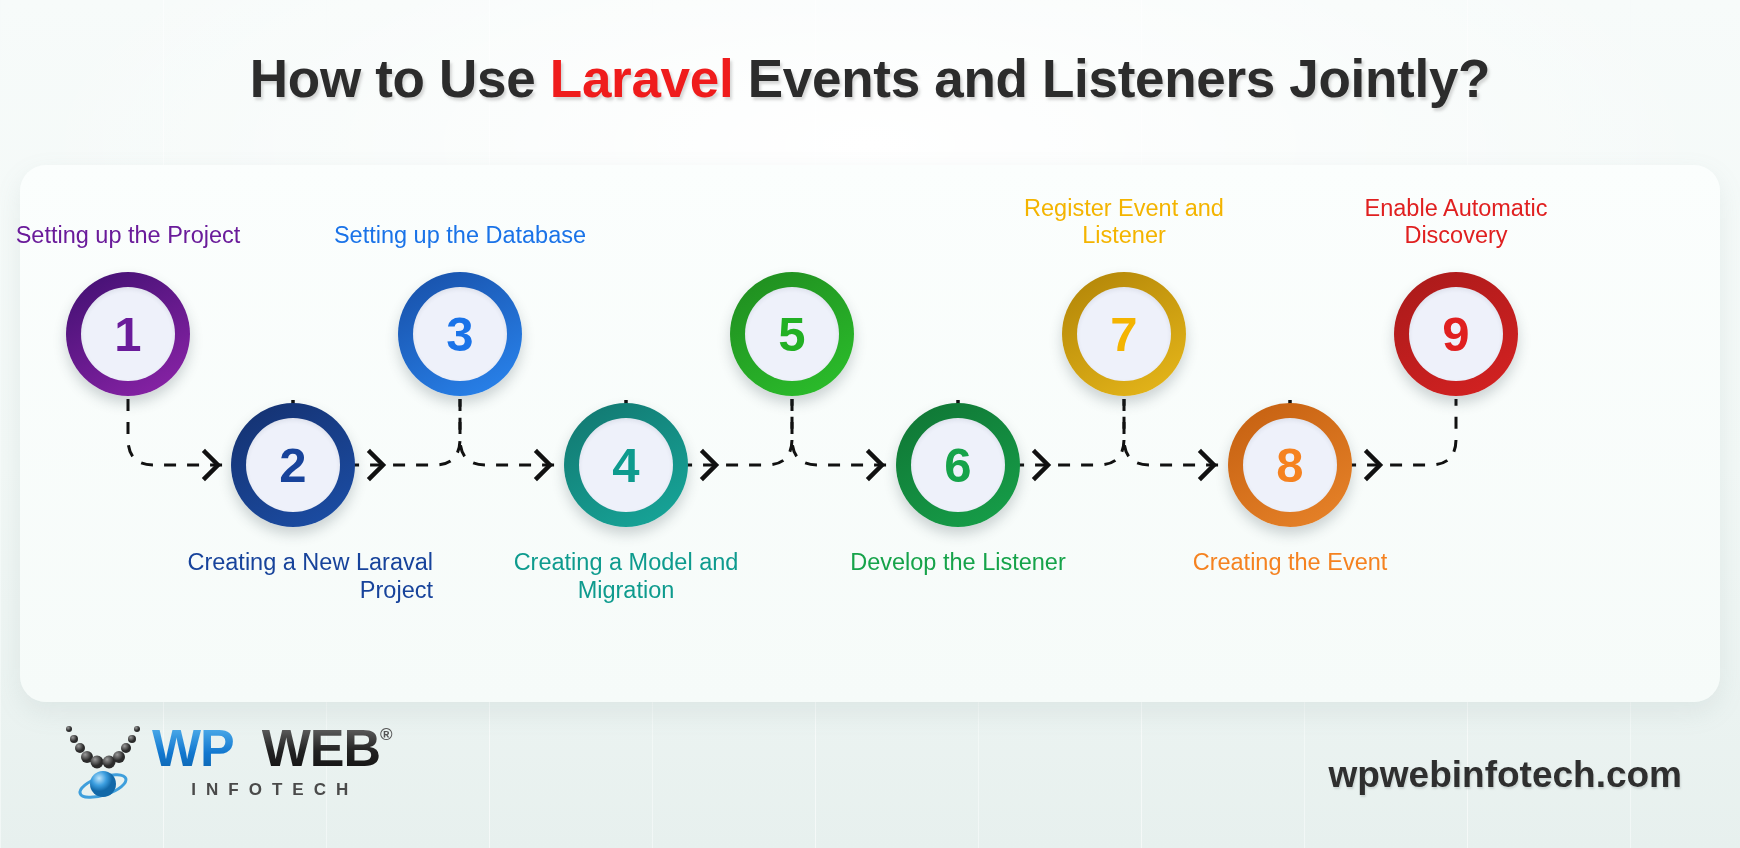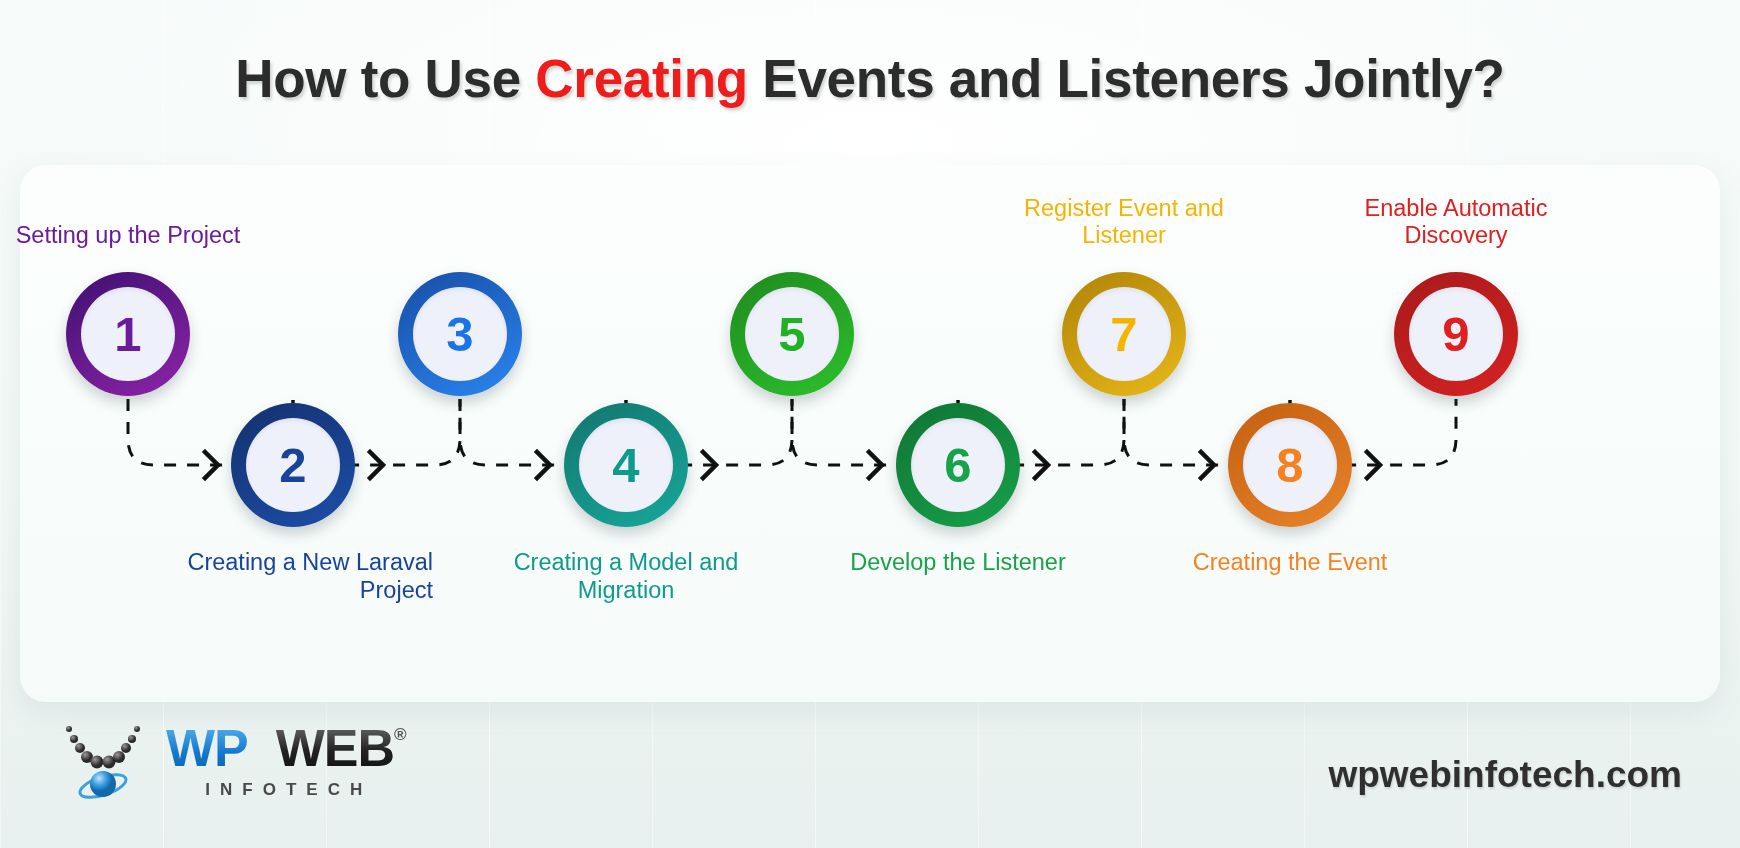--- a/index.html
+++ b/index.html
@@ -98,21 +98,21 @@
   }
   .caption.above{ bottom:146px; left:-78px; }
   .caption.below{ top:146px;  left:-78px; }
 
   
   .footer{
     position:absolute; left:0; top:702px; width:100%; height:146px;
   }
   .logo{
     position:absolute; left:60px; top:12px;
-    display:flex; align-items:center; gap:14px;
+    display:flex; align-items:center; 
   }
   .logo-mark{ width:92px; height:92px; position:relative; }
   .logo-text{ display:flex; flex-direction:column; line-height:1; }
   .logo-word{
     font-size:52px; font-weight:800; letter-spacing:-1px;
     display:flex; align-items:flex-start;
   }
   .lw-blue{
     background:linear-gradient(180deg,#5ab6ef 0%, #1177cf 60%, #0f63ab 100%);
     -webkit-background-clip:text; background-clip:text; color:transparent;
@@ -133,21 +133,21 @@
   }
 </style>
 </head>
 <body>
 
 <div class="bg-grid"></div>
 <div class="bg-soft"></div>
 
 <div class="title-wrap">
   <h1 class="title">
-    <span>How to Use </span><span class="hl">Creating</span><span> Events and Listeners Jointly?</span>
+    <span>How to Use </span><span class="hl">Laravel</span><span> Events and Listeners Jointly?</span>
   </h1>
 </div>
 
 <div class="card">
   <div class="flow" id="flow">
     <svg class="connectors" id="connectors" viewBox="0 0 1700 537">
         <path d="M108,234 L108,274 Q108,300 134,300 L247,300 Q273,300 273,326 L273,235" fill="none" stroke="#111" stroke-width="3" stroke-dasharray="12 11" stroke-linecap="butt"></path>
         <path d="M185,287 L198,300 L185,313" fill="none" stroke="#111" stroke-width="4.5" stroke-linecap="square" stroke-linejoin="miter"></path>
         <path d="M273,235 L273,326 Q273,300 299,300 L414,300 Q440,300 440,274 L440,234" fill="none" stroke="#111" stroke-width="3" stroke-dasharray="12 11" stroke-linecap="butt"></path>
         <path d="M350,287 L363,300 L350,313" fill="none" stroke="#111" stroke-width="4.5" stroke-linecap="square" stroke-linejoin="miter"></path>
@@ -173,20 +173,21 @@
       <div class="node" style="left: 211px; top: 238px;">
         <div class="ring" style="background: linear-gradient(150deg, rgb(20, 48, 110) 0%, rgb(28, 79, 168) 100%);">
           <span class="num" style="color: rgb(23, 67, 155);">2</span>
         </div>
         <div class="caption below" style="color: rgb(23, 67, 155); text-align: right;">Creating a New Laraval Project</div>
       </div>
       <div class="node" style="left: 378px; top: 107px;">
         <div class="ring" style="background: linear-gradient(150deg, rgb(23, 78, 166) 0%, rgb(42, 134, 240) 100%);">
           <span class="num" style="color: rgb(26, 115, 232);">3</span>
         </div>
+        <div class="caption above" style="color: rgb(26, 115, 232);">Setting up the Database</div>
       </div>
       <div class="node" style="left: 544px; top: 238px;">
         <div class="ring" style="background: linear-gradient(150deg, rgb(18, 118, 111) 0%, rgb(23, 168, 155) 100%);">
           <span class="num" style="color: rgb(14, 155, 142);">4</span>
         </div>
         <div class="caption below" style="color: rgb(14, 155, 142);">Creating a Model and Migration</div>
       </div>
       <div class="node" style="left: 710px; top: 107px;">
         <div class="ring" style="background: linear-gradient(150deg, rgb(31, 138, 31) 0%, rgb(44, 193, 44) 100%);">
           <span class="num" style="color: rgb(34, 176, 36);">5</span>

